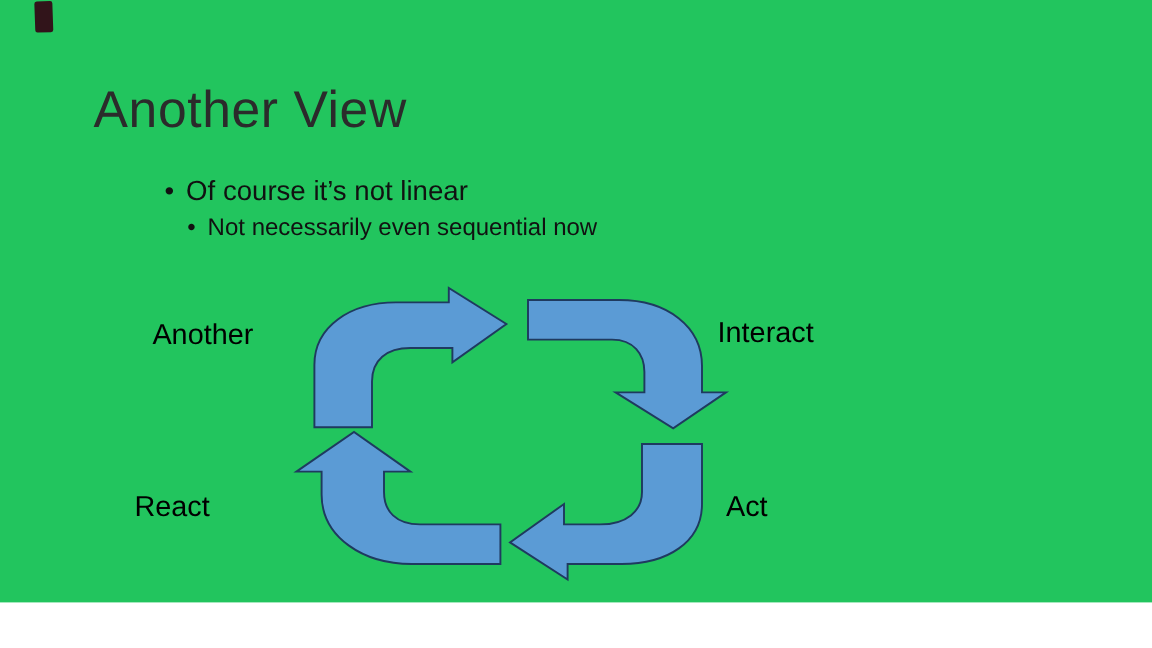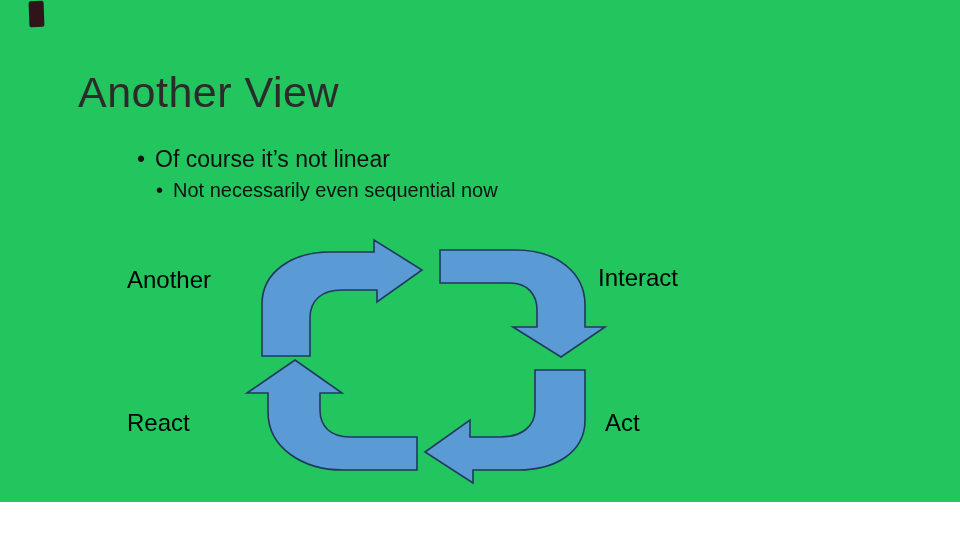--- a/index.html
+++ b/index.html
@@ -41,21 +41,21 @@
     stroke-width:1.6;
   }
   .cycle-label{
     position:absolute;
     font-size:24px;
     color:#000000;
     white-space:nowrap;
   }
   .label-attract{left:127px;top:266px;}
   .label-interact{left:598px;top:264px;}
-  .label-react{left:127px;top:409px;}
+  .label-react{left:112px;top:409px;}
   .label-act{left:605px;top:409px;text-align:center;}
 </style>
 </head>
 <body>
 
 <div class="slide">
 
   <div class="corner-mark tl"></div>
   <div class="corner-mark bl"></div>
 

